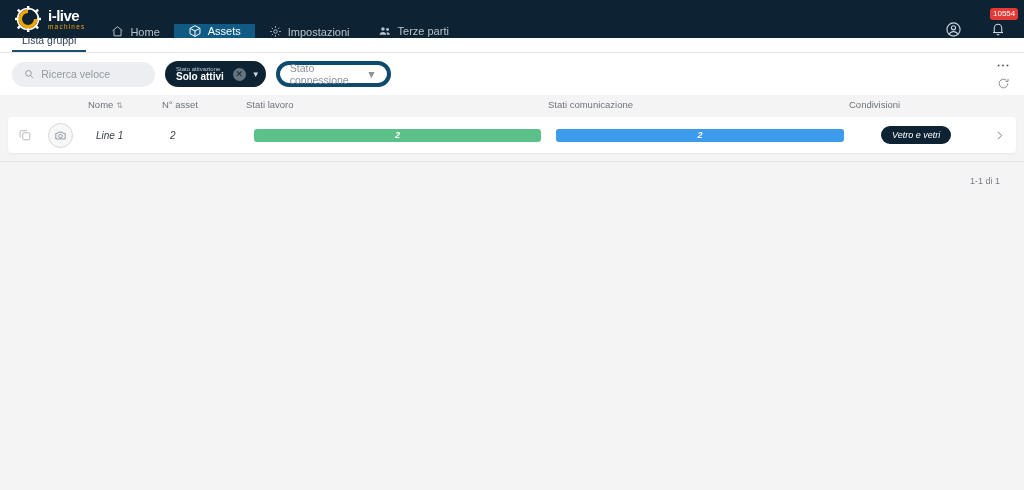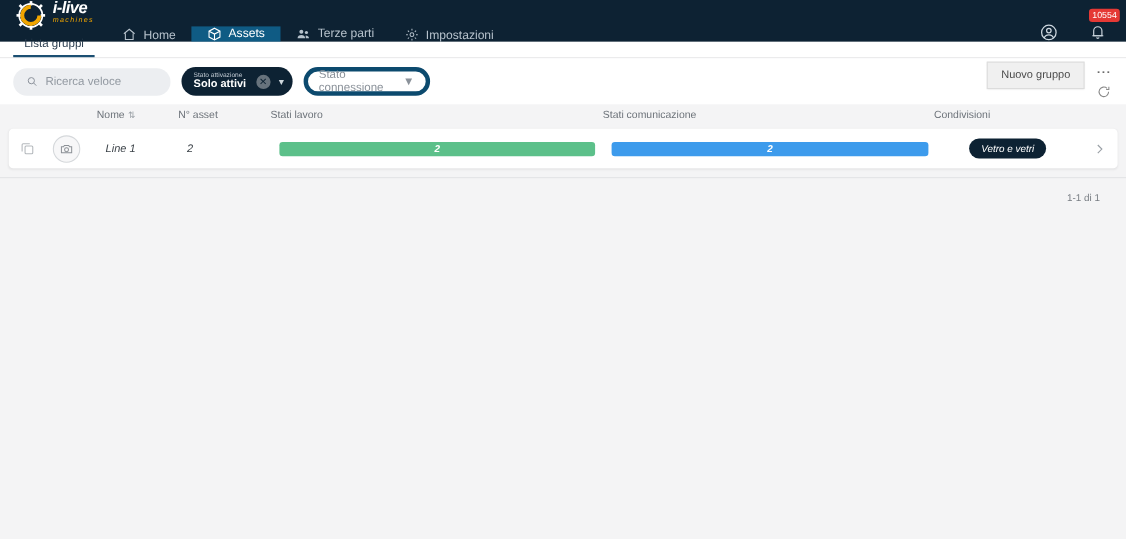--- a/index.html
+++ b/index.html
@@ -12,24 +12,23 @@
 
   
   .topnav {
     height: 38px;
     background: #0d2233;
     display: flex;
     align-items: stretch;
     position: relative;
   }
   .logo-wrap {
-    display: flex; 
+    display: flex; align-items: center;
     padding: 0 12px 0 14px;
     gap: 4px;
-    font-style: italic;
   }
   .logo-gear { display:block; }
   .logo-text { display: flex; flex-direction: column; line-height: 1; }
   .logo-main {
     font-size: 15px; font-weight: bold; color: #ffffff;
     letter-spacing: -0.5px;
   }
   .logo-sub {
     font-size: 6.5px; color: #f0a500; letter-spacing: 1.2px;
     margin-top: 1px;
@@ -280,35 +279,35 @@
 
     <div class="nav-item active">
       <svg width="14" height="14" viewBox="0 0 24 24" fill="none" stroke="currentColor" stroke-width="1.7">
         <path d="M12 2.8 20.5 7.4v9.2L12 21.2 3.5 16.6V7.4z"></path>
         <path d="M3.5 7.4 12 12l8.5-4.6M12 12v9.2"></path>
       </svg>
       <span>Assets</span>
     </div>
 
     <div class="nav-item">
+      <svg width="13" height="13" viewBox="0 0 24 24" fill="none" stroke="currentColor" stroke-width="1.7">
+        <circle cx="12" cy="12" r="3.2"></circle>
+        <path d="M12 2.2v3M12 18.8v3M2.2 12h3M18.8 12h3M5.1 5.1l2.1 2.1M16.8 16.8l2.1 2.1M18.9 5.1l-2.1 2.1M7.2 16.8l-2.1 2.1"></path>
+      </svg>
+      <span>Impostazioni</span>
+    </div>
+
+    <div class="nav-item">
       <svg width="14" height="14" viewBox="0 0 24 24" fill="currentColor">
         <circle cx="8.5" cy="8.5" r="3.1"></circle>
           <circle cx="16.4" cy="9.5" r="2.5"></circle>
         <path d="M2.6 18.5c0-3.2 2.7-5 5.9-5s5.9 1.8 5.9 5z"></path>
         <path d="M15.2 14.2c2.7 0 5.2 1.4 5.2 4.3h-5z"></path>
       </svg>
       <span>Terze parti</span>
-    </div>
-
-    <div class="nav-item">
-      <svg width="13" height="13" viewBox="0 0 24 24" fill="none" stroke="currentColor" stroke-width="1.7">
-        <circle cx="12" cy="12" r="3.2"></circle>
-        <path d="M12 2.2v3M12 18.8v3M2.2 12h3M18.8 12h3M5.1 5.1l2.1 2.1M16.8 16.8l2.1 2.1M18.9 5.1l-2.1 2.1M7.2 16.8l-2.1 2.1"></path>
-      </svg>
-      <span>Impostazioni</span>
     </div>
 
   </div>
 
   <div class="topnav-right">
     <button class="icon-btn">
       <svg width="17" height="17" viewBox="0 0 24 24" fill="none" stroke="currentColor" stroke-width="1.6">
         <circle cx="12" cy="12" r="9.3"></circle>
           <circle cx="12" cy="9.6" r="2.9"></circle>
         <path d="M5.8 19.4c1-3 3.4-4.4 6.2-4.4s5.2 1.4 6.2 4.4"></path>
@@ -348,21 +347,20 @@
     </div>
     <div class="chip-x">✕</div>
     <span class="caret-light">▼</span>
   </div>
 
   <div class="chip-outline">
     <span>Stato connessione</span>
     <span class="caret-dark">▼</span>
   </div>
 
-  <button class="newgroup-btn">Nuovo gruppo</button>
 
   <div class="kebab">⋮</div>
 
   <button class="refresh-btn">
     <svg width="13" height="13" viewBox="0 0 24 24" fill="none" stroke="currentColor" stroke-width="1.8">
       <path d="M20 12a8 8 0 1 1-2.6-5.9"></path>
         <path d="M20.4 3.6v4.6h-4.6"></path>
     </svg>
   </button>
 </div>

